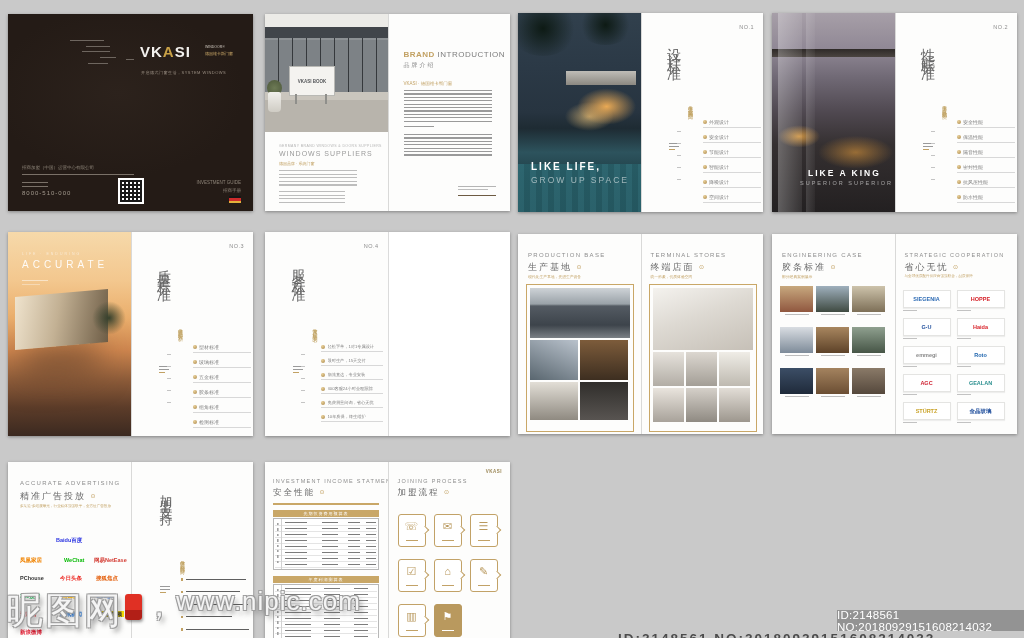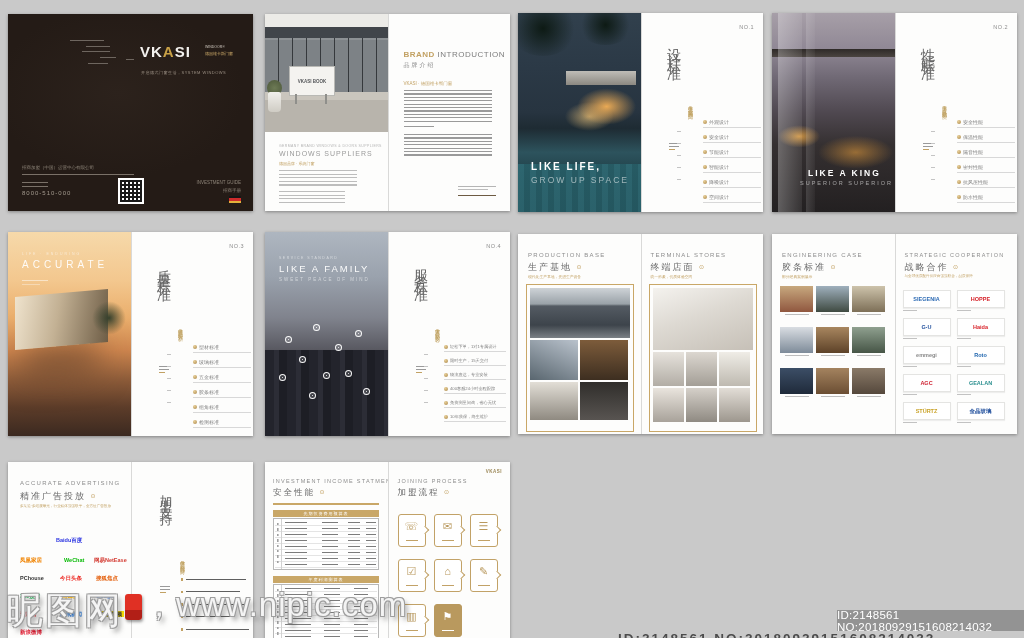--- a/index.html
+++ b/index.html
@@ -107,21 +107,21 @@
     background:linear-gradient(180deg,#161616 0 33%,#ce2b2b 33% 66%,#e2b13b 66% 100%)}
   
   .bull{display:flex;align-items:center;gap:3px;margin-bottom:10px}
   .bull i{width:2.5px;height:2.5px;background:#c2a163;flex:0 0 2.5px}
   .bull b{height:1.2px;background:#5f5f5f;display:block}
   
   .wm{position:absolute;display:flex;align-items:flex-start;z-index:50;pointer-events:none;
     color:rgba(252,252,252,.92);font-weight:normal;
     text-shadow:1px 1px 0 #9e9e9e,-1px -1px 0 #9e9e9e,1px -1px 0 #9e9e9e,-1px 1px 0 #9e9e9e,3px 4px 5px rgba(60,60,60,.55)}
   .wm .cnpart{font-size:37px;letter-spacing:2px}
-  .wm .urlpart{font-size:33px;letter-spacing:1px}
+  .wm .urlpart{font-size:26px;letter-spacing:1px}
   .seal{width:17px;height:26px;margin:8px 2px 0 2px;border-radius:3px;
     background:linear-gradient(180deg,#e03024 0 60%,#b21f17 60% 100%);box-shadow:1px 2px 3px rgba(60,60,60,.5)}
   .idbar{position:absolute;background:rgba(142,142,142,.92);color:#fff;font-size:11.5px;
     display:flex;align-items:center;justify-content:center;letter-spacing:.3px;z-index:51}
   .cutrow{position:absolute;overflow:hidden;z-index:51;color:#4c4c4c;font-weight:bold;font-size:13.5px;letter-spacing:2px}
 </style>
 </head>
 <body>
 
 <div class="canvas">
@@ -398,36 +398,20 @@
               <span class="lb">检测标准</span>
             </div>
             <div class="ul"></div>
           </div>
       </div>
     </div>
     <div class="fold"></div>
   </div>
 
   <div class="spread" style="left:265px;top:232px;height:204px">
-    <div class="pg photoF">
-      <div class="city"></div>
-      <div class="hero sub" style="left:14px;top:24px;font-size:3.5px;letter-spacing:1.5px">SERVICE STANDARD</div>
-      <div class="hero" style="left:14px;top:31px;font-size:9.5px;font-weight:normal;color:rgba(255,255,255,.95)">LIKE A FAMILY</div>
-      <div class="hero sub" style="left:14px;top:45px;font-size:4.5px">SWEET PEACE OF MIND</div>
-      <div class="pin" style="left:20px;top:104px"></div>
-      <div class="pin" style="left:48px;top:92px"></div>
-      <div class="pin" style="left:34px;top:124px"></div>
-      <div class="pin" style="left:70px;top:112px"></div>
-      <div class="pin" style="left:14px;top:142px"></div>
-      <div class="pin" style="left:58px;top:140px"></div>
-      <div class="pin" style="left:90px;top:98px"></div>
-      <div class="pin" style="left:80px;top:138px"></div>
-      <div class="pin" style="left:44px;top:160px"></div>
-      <div class="pin" style="left:98px;top:156px"></div>
-    </div>
     <div class="pg">
       <div class="pageno">NO.4</div>
       <div class="vtitle" style="left:25px;top:26px;height:104px">服务标准</div>
       <div class="abs tmark" style="left:28px;top:134px">
           <i></i>
           <i></i>
           <b></b>
         </div>
       <div class="vgold" style="left:46px;top:92px">像家人一样贴心又安心</div>
       <div class="abs dashes" style="left:36px;top:122px">
@@ -554,21 +538,21 @@
             <div class="bars" style="width:24px;height:4px;margin:2px auto 0"></div>
           </div>
         <div style="width:33px">
             <div class="gph" style="height:26px;background:linear-gradient(180deg,#8a7a68,#55483c)"></div>
             <div class="bars" style="width:24px;height:4px;margin:2px auto 0"></div>
           </div>
       </div>
     </div>
     <div class="pg">
       <div class="abs ten" style="left:10px;top:18px;font-size:5.5px">STRATEGIC COOPERATION</div>
-      <div class="abs tcn" style="left:10px;top:27px"><span>战略合作</span> <span class="dot">⊙</span></div>
+      <div class="abs tcn" style="left:10px;top:27px"><span>省心无忧</span> <span class="dot">⊙</span></div>
       <div class="abs tgold" style="left:10px;top:40px;font-size:3.6px">与全球优质配件供应商强强联合，品质保障</div>
       <div class="card" style="left:8px;top:56px">
           <span style="color:#2d6bb4">SIEGENIA</span>
         </div>
       <div class="card" style="left:62px;top:56px">
           <span style="color:#d62027">HOPPE</span>
         </div>
       <div class="cardln" style="left:8px;top:76px"></div>
         <div class="cardln" style="left:62px;top:76px"></div>
       <div class="card" style="left:8px;top:84px">

